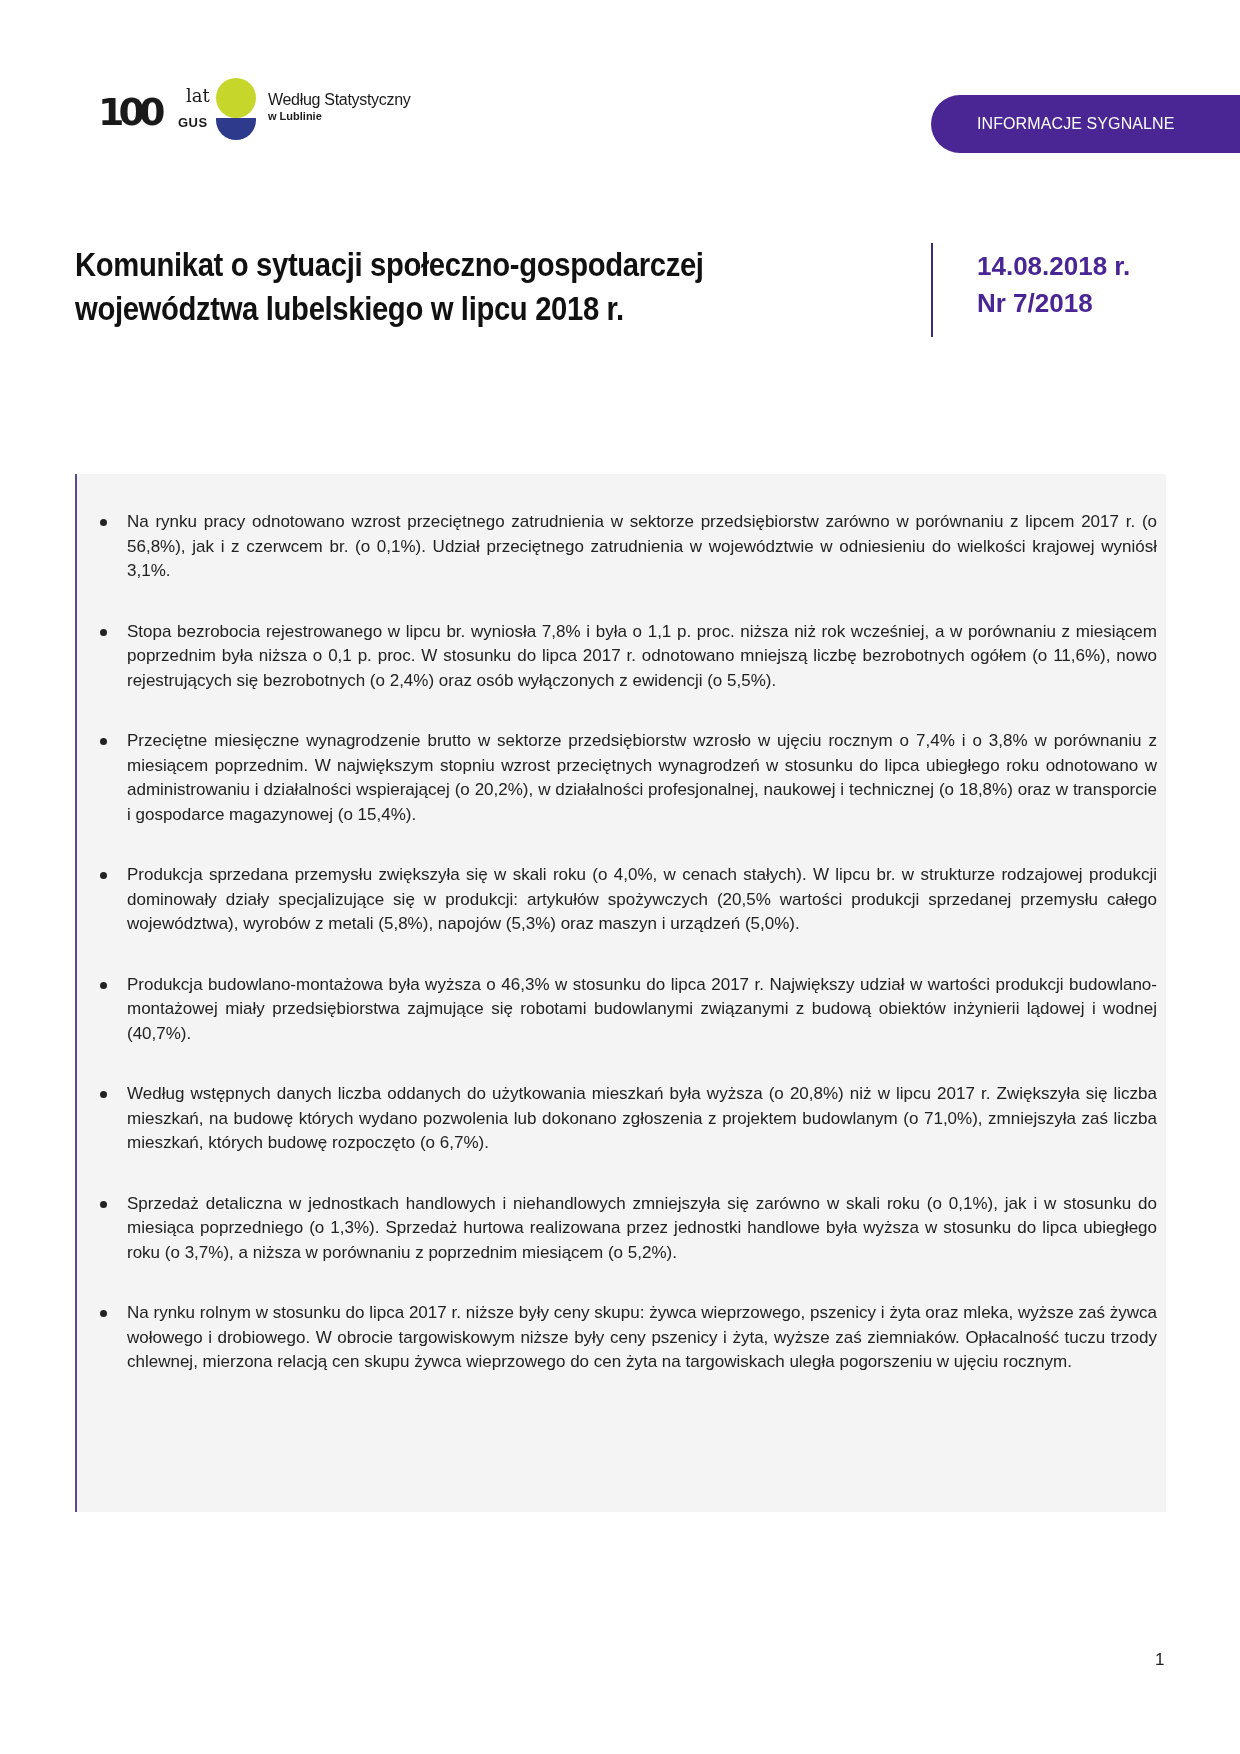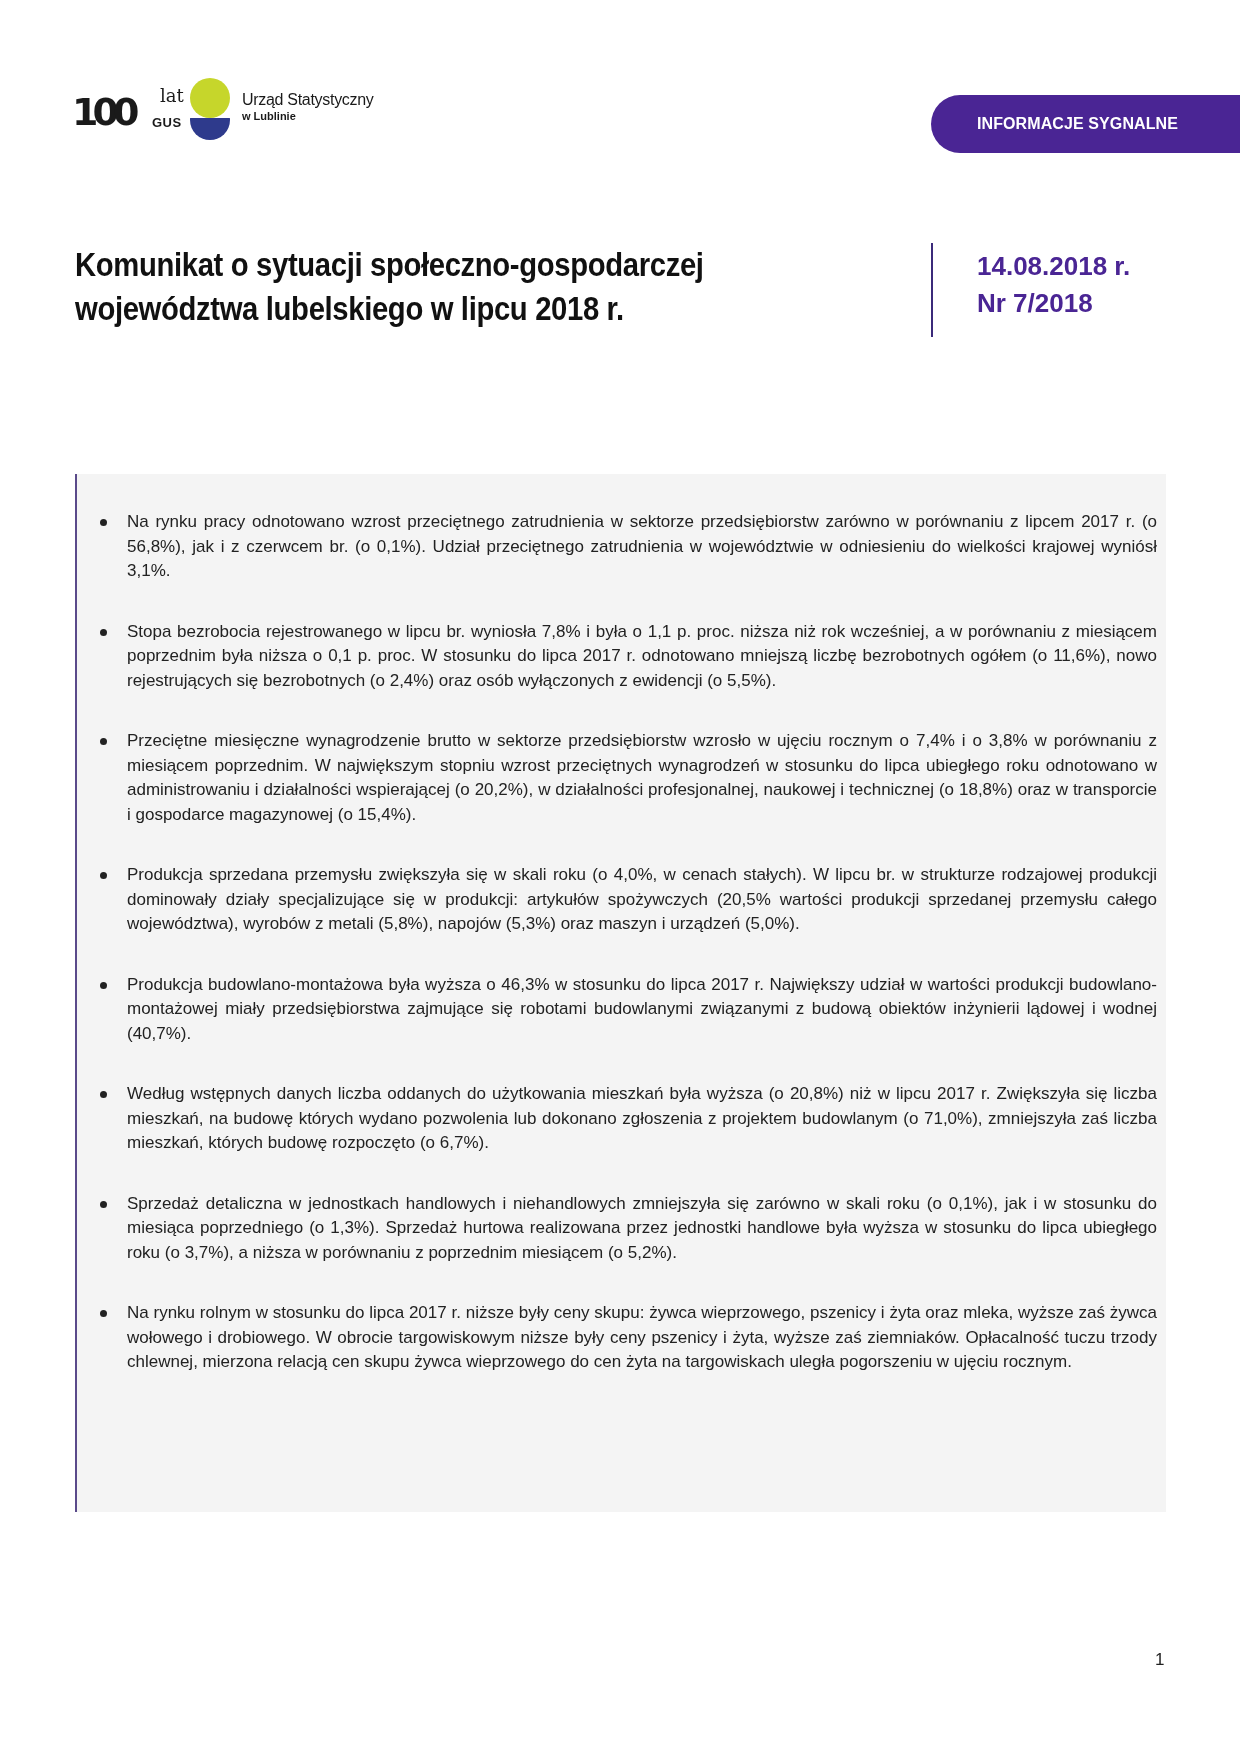--- a/index.html
+++ b/index.html
@@ -23,20 +23,21 @@
       height: 64px;
       display: flex;
       align-items: center;
     }
     .logo-100 {
       display: flex;
       align-items: flex-end;
       position: relative;
       height: 50px;
       width: 112px;
+      margin-left: 26px;
     }
     .logo-100 .num {
       font-family: "DejaVu Sans", sans-serif;
       font-size: 38px;
       font-weight: bold;
       letter-spacing: -6px;
       color: #1a1a1a;
       line-height: 1;
       position: absolute;
       left: 0;
@@ -104,21 +105,21 @@
     
     .badge {
       position: absolute;
       left: 931px;
       top: 95px;
       width: 309px;
       height: 58px;
       background: #4a2594;
       border-radius: 29px 0 0 29px;
       color: #ffffff;
-      font-weight: bold;
+      font-weight: normal;
       font-size: 16px;
       display: flex;
       align-items: center;
       padding-left: 46px;
       box-sizing: border-box;
       letter-spacing: 0.1px;
     }
     
     .title {
       position: absolute;
@@ -211,21 +212,21 @@
   <div class="logo-100">
     <span class="num">100</span>
     <span class="lat">lat</span>
     <span class="gus">GUS</span>
   </div>
   <div class="logo-circles">
     <div class="circle-blue-top"></div>
     <div class="circle-green"></div>
   </div>
   <div class="logo-text">
-    <span class="l1">Urząd Statystyczny</span>
+    <span class="l1">Według Statystyczny</span>
     <span class="l2">w Lublinie</span>
   </div>
 </div>
 
 <div class="badge">INFORMACJE SYGNALNE</div>
 
 <h1 class="title" style="margin:0;">
   <span>Komunikat o sytuacji społeczno-gospodarczej</span>
   <span>województwa lubelskiego w lipcu 2018 r.</span>
 </h1>

